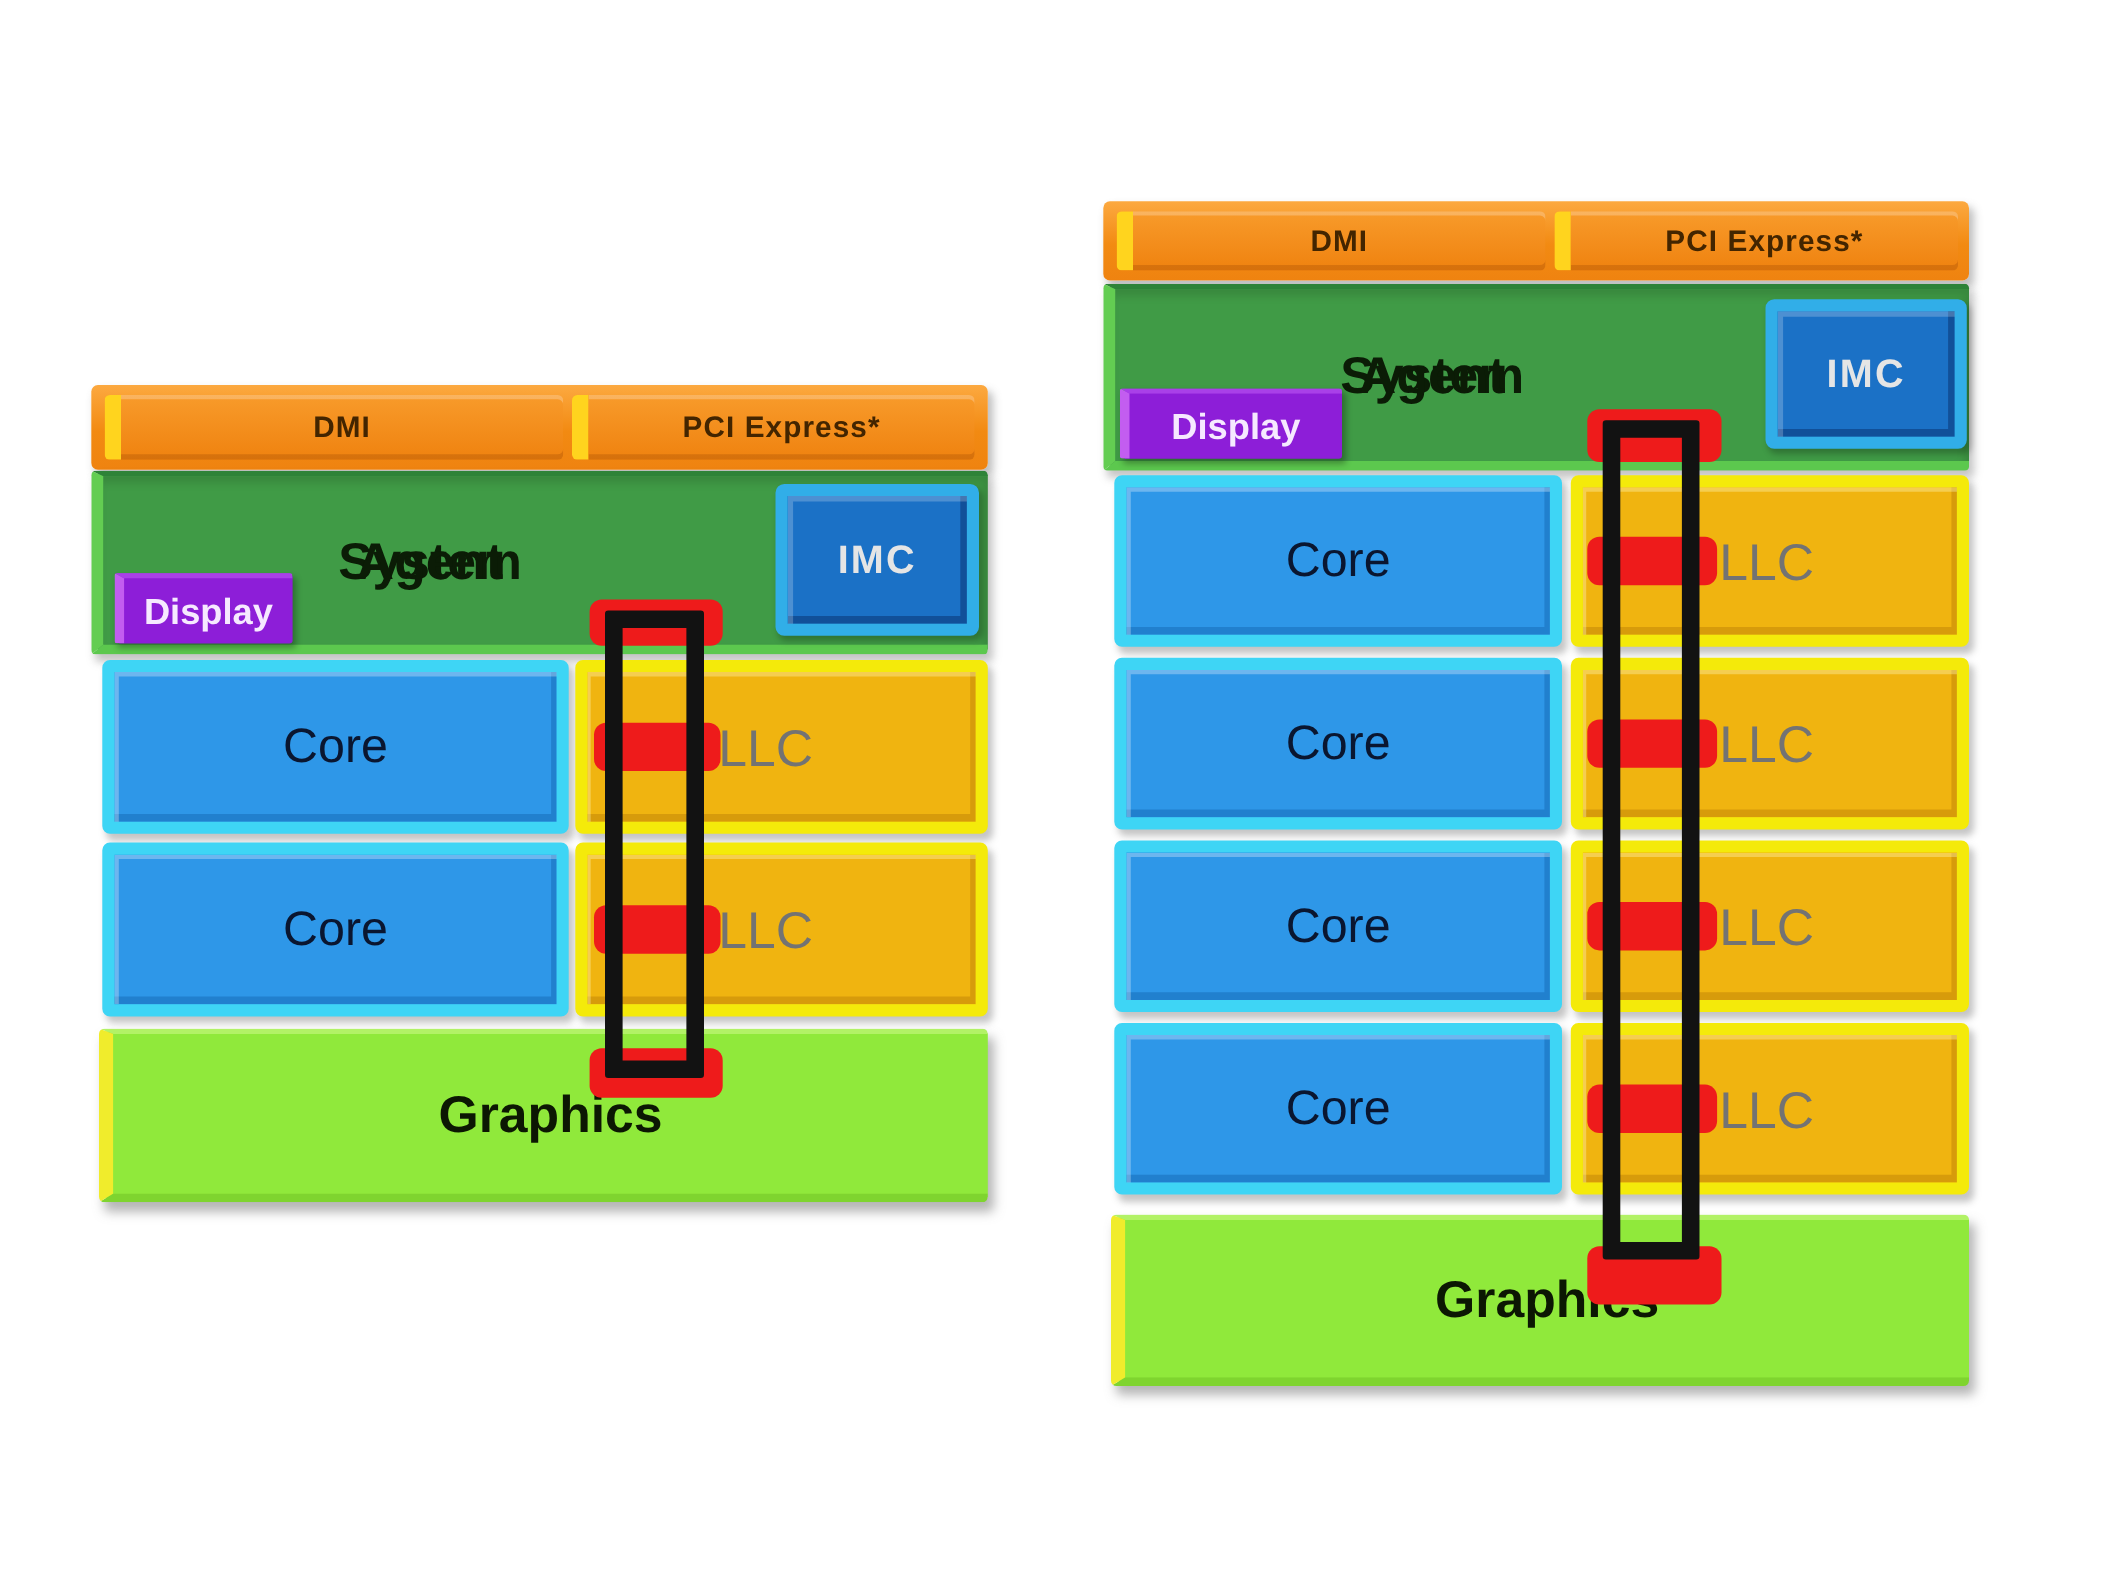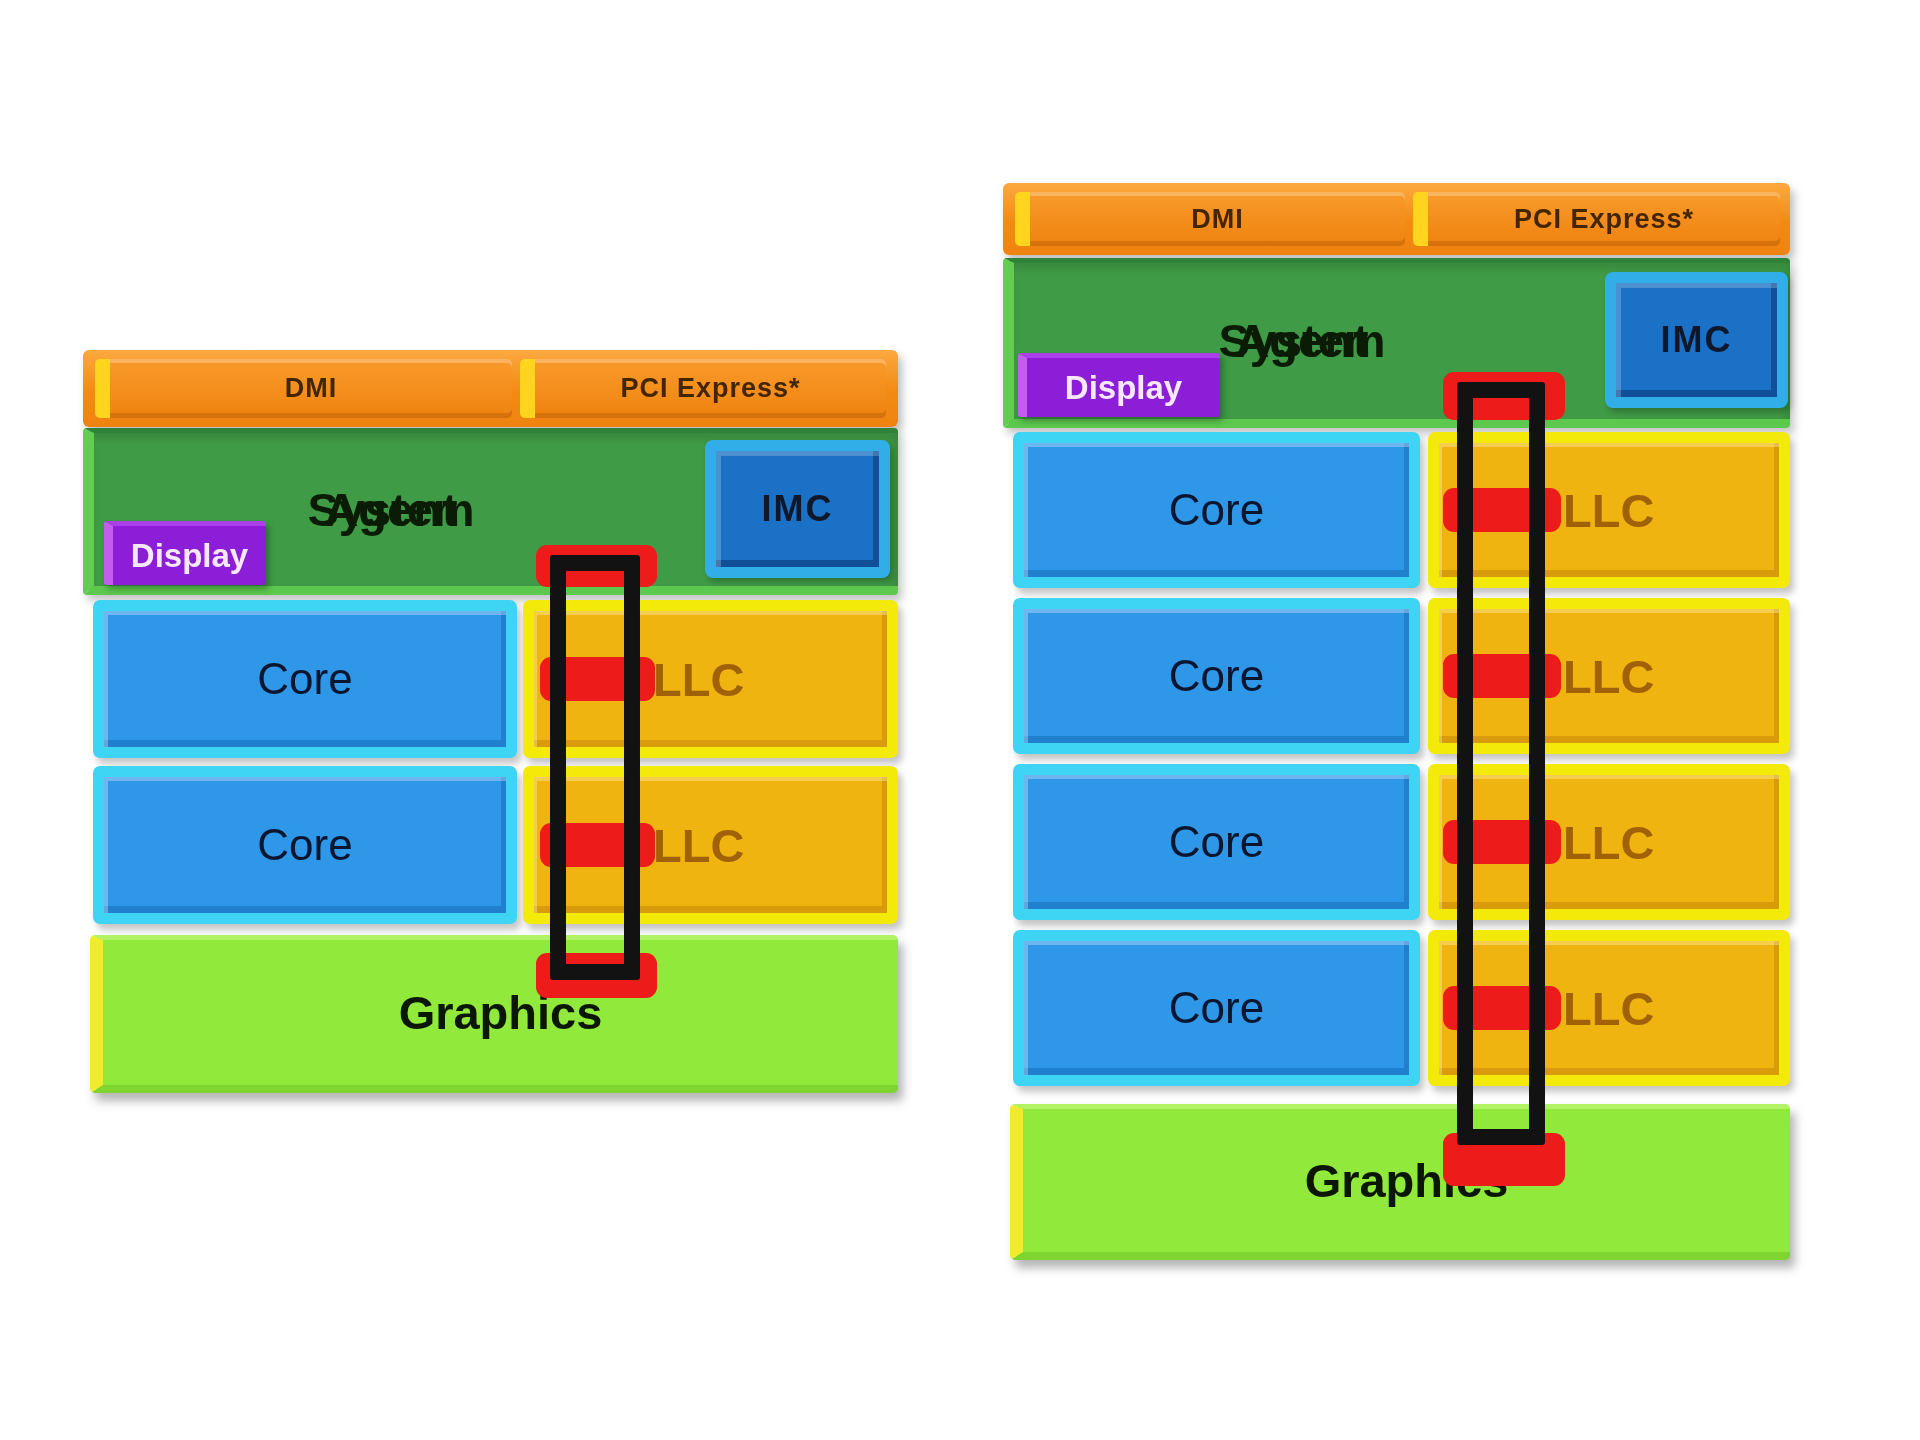--- a/index.html
+++ b/index.html
@@ -17,34 +17,34 @@
   .io-label{position:absolute;left:0;right:0;top:0;bottom:0;display:flex;align-items:center;justify-content:center;
           color:#432500;font-weight:bold;font-size:27px;letter-spacing:1px;}
   .sa{left:0;background:#409b46;border-left:11px solid #63cd52;border-bottom:9px solid #5cc84e;
           border-top:5px solid #2e8338;border-radius:4px;
           box-shadow:4px 6px 8px rgba(110,110,110,.4), inset -4px 6px 8px rgba(0,0,0,.12);}
   .sa-text{top:0;bottom:0;display:flex;flex-direction:column;align-items:center;justify-content:center;
           color:#0b1c06;font-weight:bold;font-size:47px;line-height:1.18;}
   .imc{background:#1b71c6;border:11px solid #31aee8;border-radius:8px;
           box-shadow:inset 5px 5px 0 rgba(255,255,255,.22), inset -6px -7px 0 rgba(0,20,70,.35), 3px 4px 6px rgba(0,0,0,.25);
           display:flex;align-items:center;justify-content:center;
-          color:#0f172a;font-weight:bold;font-size:36px;letter-spacing:2px;z-index:3;}
+          color:#e5e5e5;font-weight:bold;font-size:36px;letter-spacing:2px;z-index:3;}
   .display-tag{background:#8d1ed8;border-left:9px solid #c35df0;border-top:5px solid #a940e8;
           border-radius:3px;box-shadow:3px 4px 6px rgba(0,0,0,.3);
           display:flex;align-items:center;justify-content:center;
           color:#f6e9ff;font-weight:bold;font-size:33px;z-index:4;}
   .row{left:0;right:0;}
   .core{background:#2e97e8;border:11px solid #3ed5f5;border-radius:7px;
           box-shadow:inset 4px 4px 0 rgba(255,255,255,.3), inset -5px -7px 0 rgba(0,70,140,.28), 4px 6px 7px rgba(110,110,110,.4);
           display:flex;align-items:center;justify-content:center;}
   .core-label{position:static;color:#0a1630;font-weight:normal;font-size:44px;}
   .llc{background:#f0b410;border:11px solid #f4ea0a;border-radius:7px;
           box-shadow:inset 3px 4px 0 rgba(255,255,200,.35), inset -5px -7px 0 rgba(150,90,0,.28), 4px 6px 7px rgba(110,110,110,.4);}
   .llc-label{top:0;bottom:0;display:flex;align-items:center;
-          color:#a16207;font-weight:bold;font-size:47px;z-index:7;}
+          color:#737373;font-weight:normal;font-size:47px;z-index:7;}
   .graphics{background:#90e93b;border-left:13px solid #f0ec2c;border-top:5px solid #b2f266;
           border-bottom:8px solid #7fd42f;border-radius:5px;
           box-shadow:5px 8px 10px rgba(110,110,110,.5);
           display:flex;align-items:center;justify-content:center;}
   .graphics-label{position:static;color:#0c1703;font-weight:bold;font-size:47px;}
   .ring{border:16px solid #121212;background:transparent;z-index:6;border-radius:3px;}
   .cap,.conn{background:#ee1b1b;border-radius:11px;z-index:5;}
 
   
   .L{left:83px;top:350px;width:815px;height:745px;}

